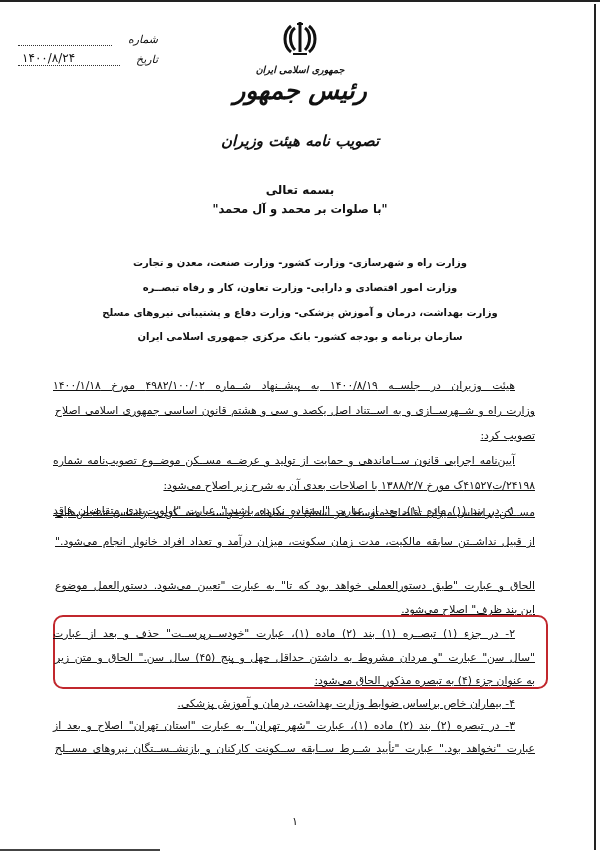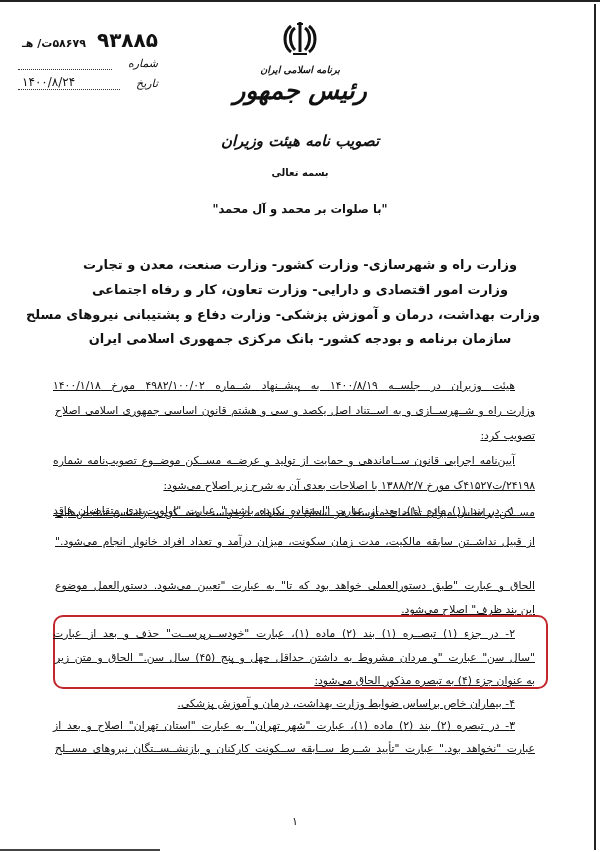--- a/index.html
+++ b/index.html
@@ -20,75 +20,71 @@
   .ref-line .val { border-bottom: 1px dotted #333; flex: 1; text-align: left; padding-left: 4px; min-height: 12px; font-size: 12px; }
 
   
   .emblem { position: absolute; left: 283px; top: 20px; width: 34px; height: 40px; }
   .hdr { position: absolute; left: 200px; width: 200px; text-align: center; direction: rtl; }
   .hdr-republic { top: 64px; font-size: 9.5px; font-weight: bold; font-style: italic; }
   .hdr-president { top: 76px; font-size: 25px; font-weight: bold; font-style: italic; font-family: "DejaVu Serif", serif; letter-spacing: -1px; }
   .hdr-approval { top: 132px; font-size: 15px; font-weight: bold; font-style: italic; font-family: "DejaVu Serif", serif; }
 
   .center-line { position: absolute; left: 60px; width: 480px; text-align: center; direction: rtl; font-weight: bold; white-space: nowrap; }
-  .bismillah { top: 167px; font-size: 10px; }
+  .bismillah { top: 183px; font-size: 12px; }
   .salawat { top: 202px; font-size: 11.5px; }
-  .ministry { font-size: 13px; }
+  .ministry { font-size: 10px; }
 
   .body-line { position: absolute; right: 65px; width: 480px; direction: rtl; font-size: 10.8px; white-space: nowrap; text-align: justify; text-align-last: justify; text-decoration: underline; }
   .body-line.last { text-align-last: right; }
   .body-line.indent { width: 462px; right: 85px; }
 
   .highlight-box {
     position: absolute; left: 53px; top: 615px; width: 495px; height: 74px;
     border: 2px solid #c1272d; border-radius: 10px; box-sizing: border-box;
   }
   .page-number { position: absolute; left: 292px; top: 815px; font-size: 11px; direction: rtl; }
 </style>
 </head>
 <body>
 
 <div class="page-edge-top"></div>
 <div class="page-edge-right"></div>
 <div class="page-edge-bottom"></div>
 
 <div class="ref-block">
-  <div class="ref-number">
-    <span>۹۳۸۸۵</span>
-    <span class="small">۵۸۶۷۹ت/ هـ</span>
-  </div>
   <div class="ref-line">
     <span class="lbl">شماره</span>
     <span class="val"></span>
   </div>
   <div class="ref-line">
     <span class="lbl">تاریخ</span>
     <span class="val">۱۴۰۰/۸/۲۴</span>
   </div>
 </div>
 
 <svg class="emblem" viewBox="0 0 34 40">
   <path d="M17 2 L17 32" stroke="#111" stroke-width="3"></path>
   <path d="M14 4 L20 4" stroke="#111" stroke-width="2"></path>
   <path d="M12 8 C6 12 6 24 12 30" fill="none" stroke="#111" stroke-width="3"></path>
   <path d="M22 8 C28 12 28 24 22 30" fill="none" stroke="#111" stroke-width="3"></path>
   <path d="M8 6 C0 12 0 26 8 32" fill="none" stroke="#111" stroke-width="3"></path>
   <path d="M26 6 C34 12 34 26 26 32" fill="none" stroke="#111" stroke-width="3"></path>
   <path d="M10 34 L24 34" stroke="#111" stroke-width="2"></path>
 </svg>
 
-<div class="hdr hdr-republic">برنامه اسلامی ایران</div>
+<div class="hdr hdr-republic">جمهوری اسلامی ایران</div>
 <div class="hdr hdr-president">رئیس جمهور</div>
 <div class="hdr hdr-approval">تصویب نامه هیئت وزیران</div>
 
 <div class="center-line bismillah">بسمه تعالی</div>
 <div class="center-line salawat">"با صلوات بر محمد و آل محمد"</div>
 
 <div class="center-line ministry" style="top:257px">وزارت راه و شهرسازی- وزارت کشور- وزارت صنعت، معدن و تجارت</div>
-<div class="center-line ministry" style="top:282px">وزارت امور اقتصادی و دارایی- وزارت تعاون، کار و رفاه اجتماعی</div>
+<div class="center-line ministry" style="top:282px">وزارت امور اقتصادی و دارایی- وزارت تعاون، کار و رفاه تبصــره</div>
 <div class="center-line ministry" style="top:307px">وزارت بهداشت، درمان و آموزش پزشکی- وزارت دفاع و پشتیبانی نیروهای مسلح</div>
 <div class="center-line ministry" style="top:331px">سازمان برنامه و بودجه کشور- بانک مرکزی جمهوری اسلامی ایران</div>
 
 <div class="body-line indent" style="top:379px">هیئت وزیران در جلســه ۱۴۰۰/۸/۱۹ به پیشــنهاد شــماره ۴۹۸۲/۱۰۰/۰۲ مورخ ۱۴۰۰/۱/۱۸</div>
 <div class="body-line" style="top:404px">وزارت راه و شــهرســازی و به اســتناد اصل یکصد و سی و هشتم قانون اساسی جمهوری اسلامی اصلاح</div>
 <div class="body-line last" style="top:429px">تصویب کرد:</div>
 
 <div class="body-line indent" style="top:454px">آیین‌نامه اجرایی قانون ســاماندهی و حمایت از تولید و عرضــه مســکن موضــوع تصویب‌نامه شماره</div>
 <div class="body-line last" style="top:479px">۲۴۱۹۸/ت۴۱۵۲۷ک مورخ ۱۳۸۸/۲/۷ با اصلاحات بعدی آن به شرح زیر اصلاح می‌شود:</div>
 

